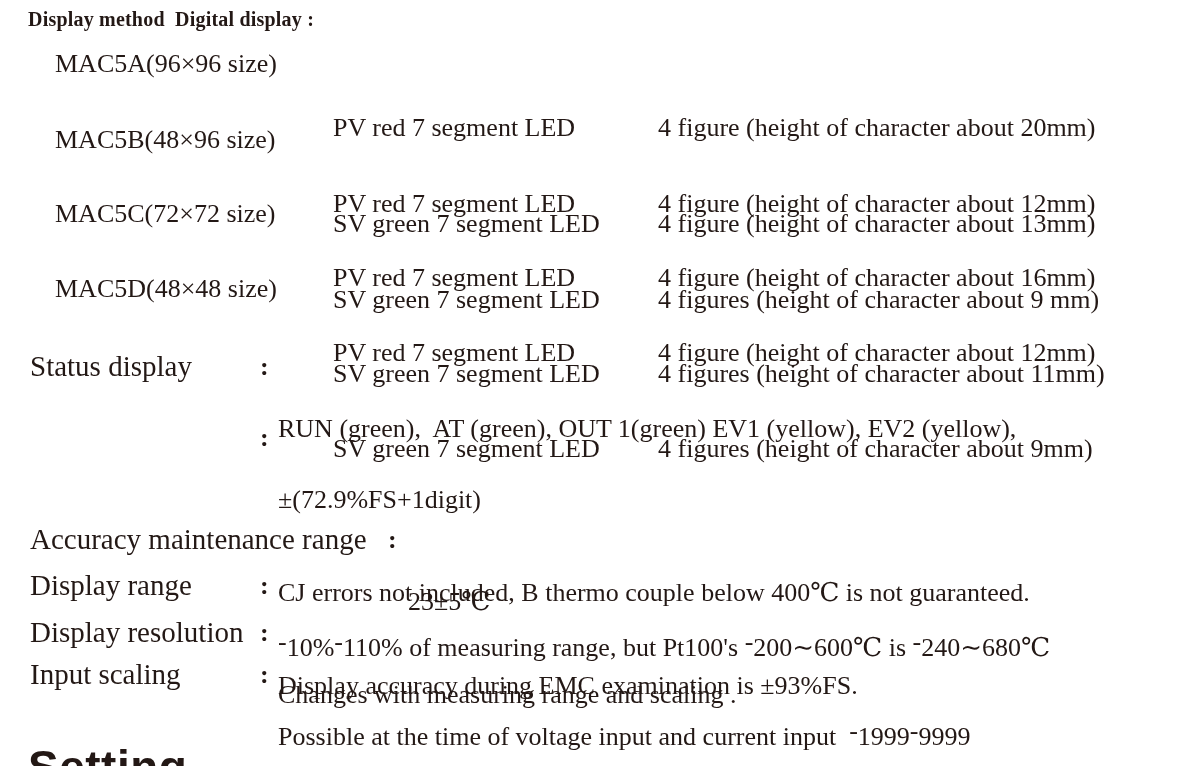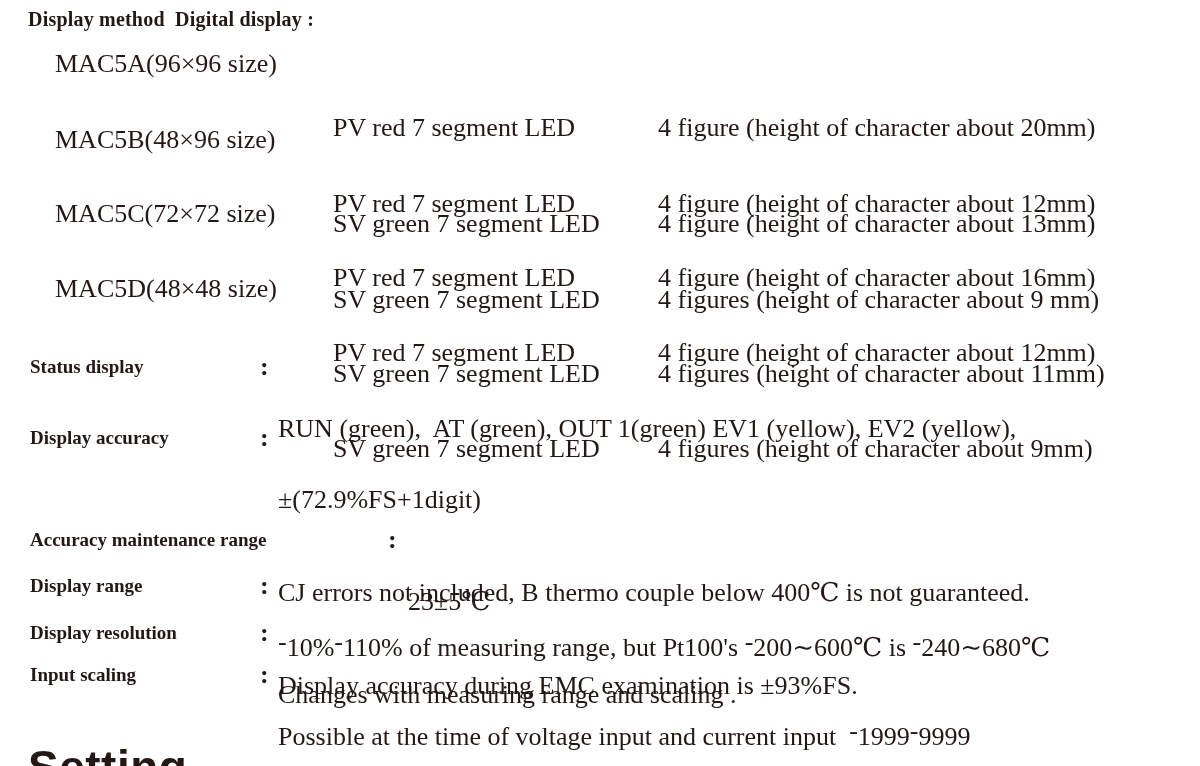--- a/index.html
+++ b/index.html
@@ -11,21 +11,21 @@
   .abs{position:absolute;white-space:pre;}
   .t{white-space:pre-wrap;}
   .page-title{left:28px;top:8px;font-size:20px;font-weight:bold;letter-spacing:.2px;}
   
   .model-group{left:0;width:1200px;height:66px;font-size:26px;line-height:32px;}
   .model-name{position:absolute;left:55px;top:0;}
   .led-col{position:absolute;left:333px;top:0;}
   .fig-col{position:absolute;left:658px;top:0;}
   .led-col div,.fig-col div{white-space:pre;}
   
-  .spec-label{position:absolute;left:30px;top:0;font-weight:bold;font-size:19px;line-height:31px;white-space:pre;}
+  .spec-label{position:absolute;left:30px;top:0;font-weight:normal;font-size:29px;line-height:31px;white-space:pre;}
   .spec-colon{position:absolute;left:260px;top:0;font-weight:bold;font-size:26px;line-height:31px;}
   .spec-content{position:absolute;left:278px;top:0;font-size:26px;line-height:31px;}
   .spec-content div{white-space:pre;}
   .spec-row{left:0;width:1200px;}
   .spec-row.wide .spec-colon{left:388px;}
   .spec-row.wide .spec-content{left:408px;}
   
   .hy{position:relative;top:-0.24em;}
   .setting-heading{
     left:28px;top:744px;font-size:46px;font-weight:bold;letter-spacing:.5px;
@@ -91,21 +91,20 @@
 
 <div class="abs spec-row" style="top:351px">
   <div class="spec-label">Status display</div>
   <div class="spec-colon">:</div>
   <div class="spec-content">
     <div>RUN (green),  AT (green), OUT 1(green) EV1 (yellow), EV2 (yellow),</div>
   </div>
 </div>
 
 <div class="abs spec-row" style="top:422px">
-  <div class="spec-label">Display accuracy</div>
   <div class="spec-colon">:</div>
   <div class="spec-content">
     <div>±(72.9%FS+1digit)</div>
     <div>CJ errors not included, B thermo couple below 400℃ is not guaranteed.</div>
     <div>Display accuracy during EMC examination is ±93%FS.</div>
   </div>
 </div>
 
 <div class="abs spec-row wide" style="top:524px">
   <div class="spec-label">Accuracy maintenance range</div>

